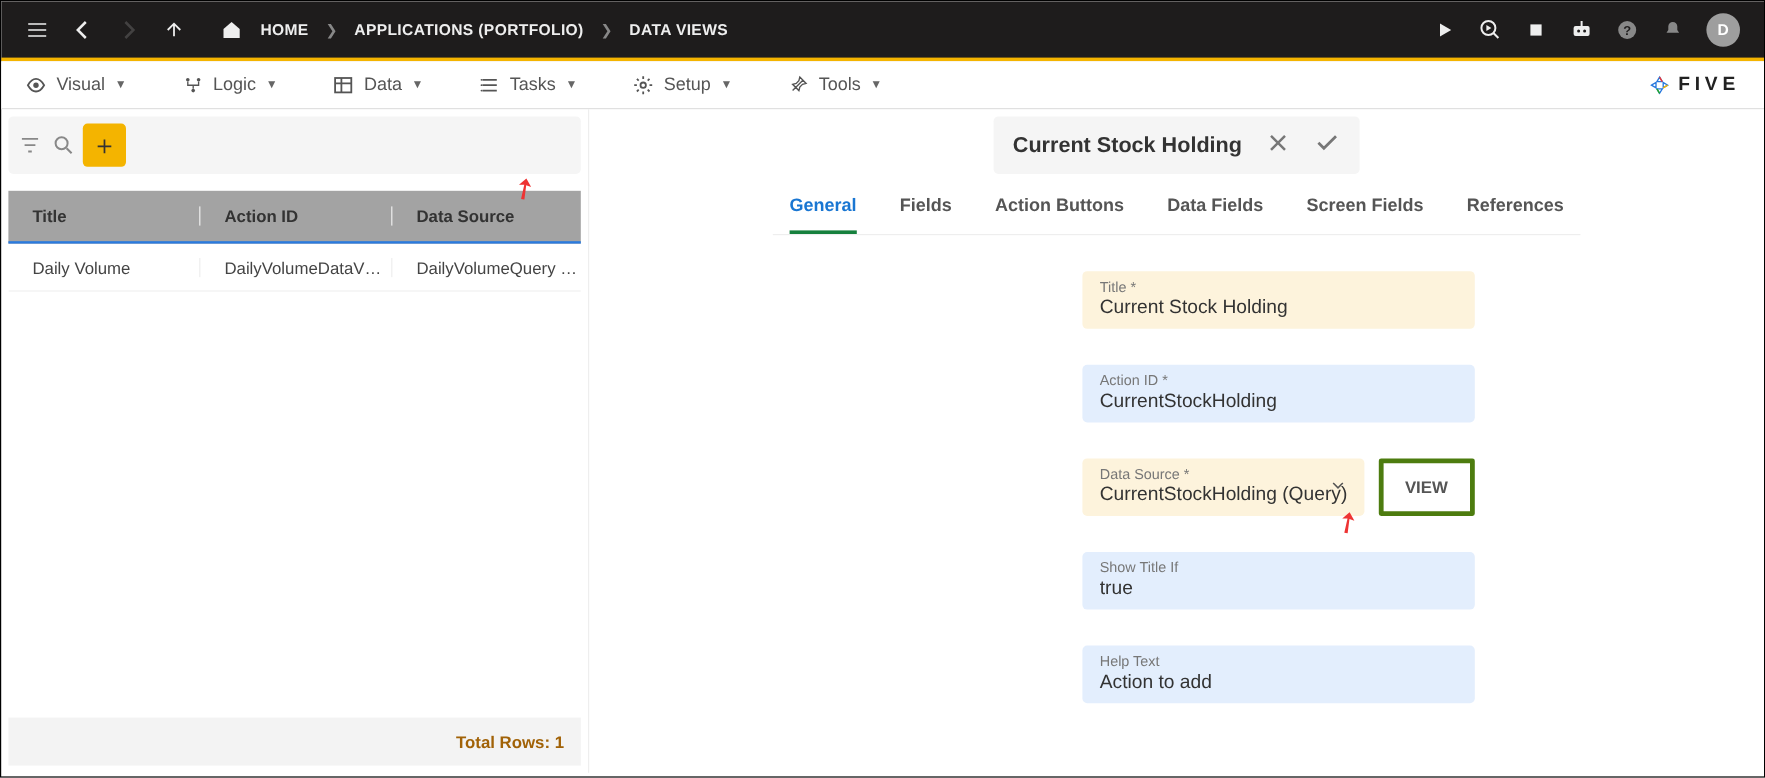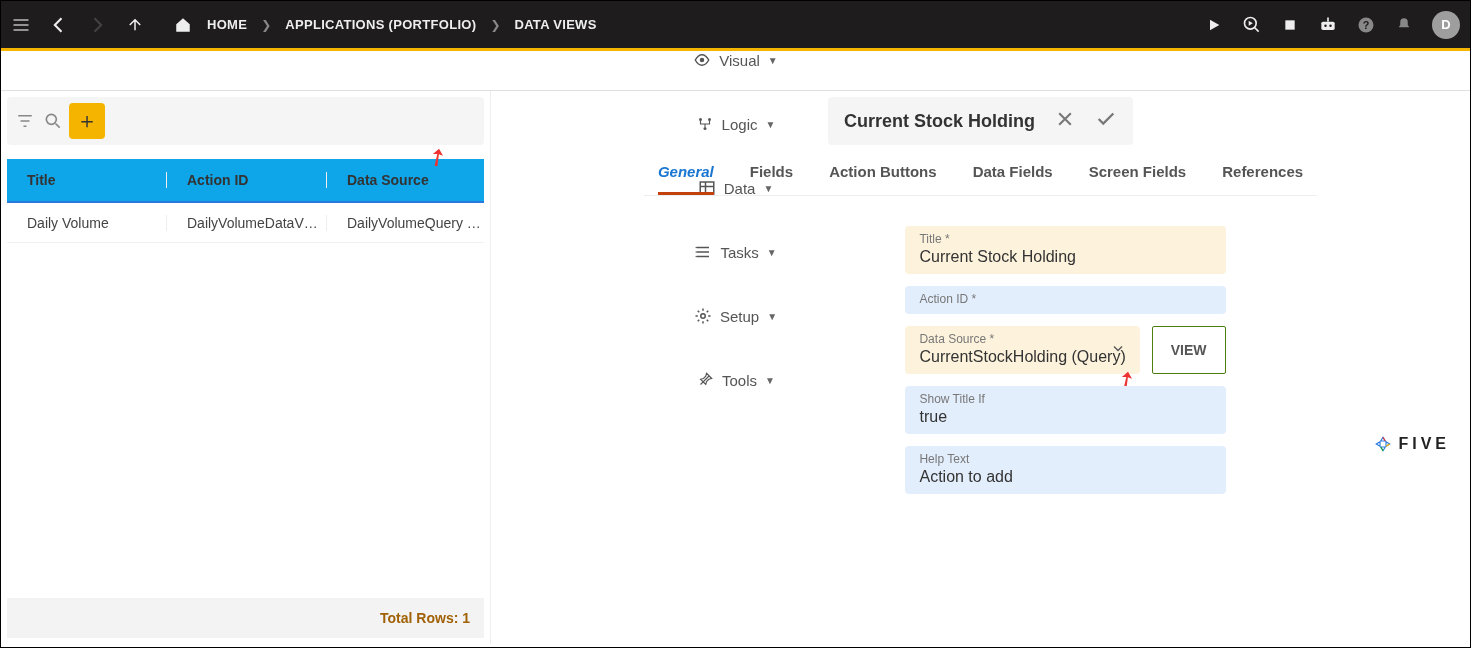--- a/index.html
+++ b/index.html
@@ -1,67 +1,67 @@
 <!DOCTYPE html>
 <html><head>
 <meta charset="utf-8">
 <style>
   * { box-sizing: border-box; margin: 0; padding: 0; }
   body { font-family: Arial, Helvetica, sans-serif; font-size: 14px; color: #333; background: #fff; width:1471px; height:648px; overflow:hidden; border:1px solid #000;}
   
-  .topbar { height:50px; background:#1e1c1c; display:flex; align-items:center; padding:0 10px; color:#fff; border-bottom:3px solid #f4b400;gap:40px;}
+  .topbar { height:50px; background:#1e1c1c; display:flex; align-items:center; padding:0 20px; color:#fff; border-bottom:3px solid #f4b400;gap:40px;}
   .topbar .left { display:flex; align-items:center; gap:18px; flex:1;}
   .topbar .right { display:flex; align-items:center; gap:18px;}
   .tb-icon { width:20px; height:20px; display:flex; align-items:center; justify-content:center; color:#ccc; cursor:pointer;}
   .tb-icon svg{fill:#ccc;}
   .breadcrumb {display:flex; align-items:center; gap:14px; margin-left:10px;}
   .breadcrumb .sep {color:#888; font-size:12px;}
   .breadcrumb .item {color:#eee; font-weight:bold; font-size:13px; letter-spacing:0.3px; cursor:pointer;}
   .avatar{width:28px;height:28px;border-radius:50%;background:#9e9e9e;color:#fff;display:flex;align-items:center;justify-content:center;font-weight:bold;font-size:13px;}
 
-  .menubar { height:40px; border-bottom:1px solid #e0e0e0; display:flex; align-items:center; padding:0 20px; gap:46px; background:#fff;flex-direction:column;}
+  .menubar { height:40px; border-bottom:1px solid #e0e0e0; display:flex; align-items:center; padding:0 20px; gap:46px; background:#fff;}
   .menu-item {display:flex; align-items:center; gap:8px; color:#555; font-size:15px; cursor:pointer;}
   .menu-item .arr{font-size:10px;color:#666;}
   .logo{margin-left:auto; display:flex; align-items:center; gap:6px; font-family:Arial; font-weight:bold; letter-spacing:4px; font-size:16px; color:#222;}
   .logo-mark{width:18px;height:18px;}
 
   .content { display:flex; height: calc(100% - 93px);}
 
   .left-panel{width:490px; border-right:1px solid #eee; display:flex; flex-direction:column; padding:6px;}
   .search-row{background:#f5f5f5;display:flex;align-items:center;height:48px;border-radius:4px;padding:0 6px; gap:6px;}
   .filter-icon{color:#888;width:24px;display:flex;justify-content:center;}
   .search-input{flex:1; background:transparent; border:none; outline:none; font-size:15px; color:#666;}
   .add-btn{width:36px;height:36px;background:#f4b400;border-radius:4px;display:flex;align-items:center;justify-content:center;font-size:22px;color:#333;cursor:pointer;}
   
   .grid{margin-top:14px;flex:1;display:flex;flex-direction:column;}
-  .grid-head{display:flex;height:44px;align-items:center;font-weight:bold;background:#0ea5e9;border-bottom:2px solid #2a7ade;}
+  .grid-head{display:flex;height:44px;align-items:center;font-weight:bold;background:#a3a3a3;border-bottom:2px solid #2a7ade;}
   .col-title{flex:0 0 160px;padding-left:20px; border-right:1px solid #eee;}
   .col-action{flex:0 0 160px;padding-left:20px;border-right:1px solid #eee;}
   .col-source{flex:1;padding-left:20px;}
   .grid-body{flex:1;overflow:auto;}
   .grid-row{display:flex;height:40px;align-items:center;border-bottom:1px solid #f0f0f0;cursor:pointer;}
   .grid-row .cell{overflow:hidden;text-overflow:ellipsis;white-space:nowrap;color:#444;}
   .grid-foot{height:40px;background:#f3f3f3;display:flex;align-items:center;justify-content:flex-end;padding-right:14px;font-weight:bold;color:#a16207;}
 
   .right-panel{flex:1;display:flex;flex-direction:column;padding:6px;align-items:center;}
   .detail-head{height:48px;background:#f5f5f5;border-radius:4px;display:flex;align-items:center;padding:0 16px;font-size:18px;font-weight:600;color:#333;}
   .detail-head .sp{flex:1;}
   .head-icon{color:#777;cursor:pointer;margin-left:20px;}
   .tabs{display:flex;gap:36px;padding:18px 14px 0 14px;border-bottom:1px solid #eee;}
   .tab{padding-bottom:12px;font-weight:600;color:#555;font-size:15px;cursor:pointer;}
-  .tab.active{color:#1976d2;border-bottom:3px solid #c2410c;font-style:italic;}
-
-  .form{padding:30px 0;display:flex;flex-direction:column;gap:12px;max-width:760px;margin-left:170px;}
+  .tab.active{color:#1976d2;border-bottom:3px solid #15803d;}
+
+  .form{padding:30px 0;display:flex;flex-direction:column;gap:30px;max-width:760px;margin-left:170px;}
   .field{background:#e3eefd;border-radius:4px;padding:6px 14px 8px 14px;position:relative;}
   .field.warm{background:#fdf3dc;}
   .field label{font-size:12px;color:#777;display:block;}
   .field .value{font-size:16px;color:#333;margin-top:2px;}
   .field .chev{position:absolute;right:14px;top:50%;transform:translateY(-50%);color:#555;}
   .field-row{display:flex;gap:12px;align-items:stretch;}
-  .view-btn{border:1px solid #4d7c0f;background:#fff;padding:0 18px;font-weight:bold;font-size:14px;color:#555;cursor:pointer;display:flex;align-items:center;border-radius:2px;}
+  .view-btn{border:4px solid #4d7c0f;background:#fff;padding:0 18px;font-weight:bold;font-size:14px;color:#555;cursor:pointer;display:flex;align-items:center;border-radius:2px;}
   .placeholder{color:#555;}
 
   .arrow-annot{position:absolute;color:#e33;font-size:24px;transform:rotate(-35deg);pointer-events:none;}
 </style>
 </head>
 <body>
 
 <div class="topbar">
   <div class="left">
     <div class="tb-icon">
@@ -264,20 +264,21 @@
       <div class="tab">References</div>
     </div>
 
     <div class="form">
       <div class="field warm">
         <label>Title *</label>
         <div class="value">Current Stock Holding</div>
       </div>
       <div class="field">
         <label>Action ID *</label>
+        <div class="value">CurrentStockHolding</div>
       </div>
       <div class="field-row">
         <div class="field warm" style="flex:1">
           <label>Data Source *</label>
           <div class="value">CurrentStockHolding (Query)</div>
           <span class="chev"><svg width="16" height="16" viewBox="0 0 24 24">
                 <path d="M6 9l6 6 6-6" stroke="#555" stroke-width="2" fill="none"></path>
               </svg></span>
           <div class="arrow-annot" style="right:4px;bottom:-20px;">➚</div>
         </div>

